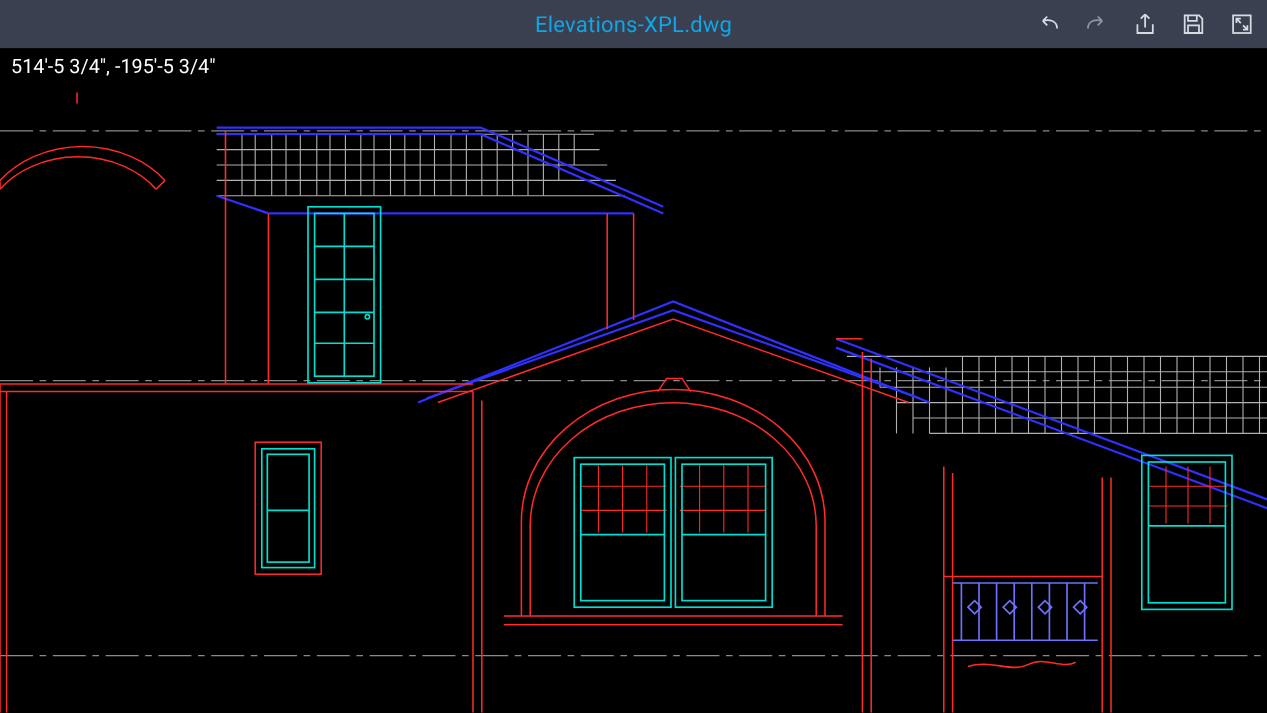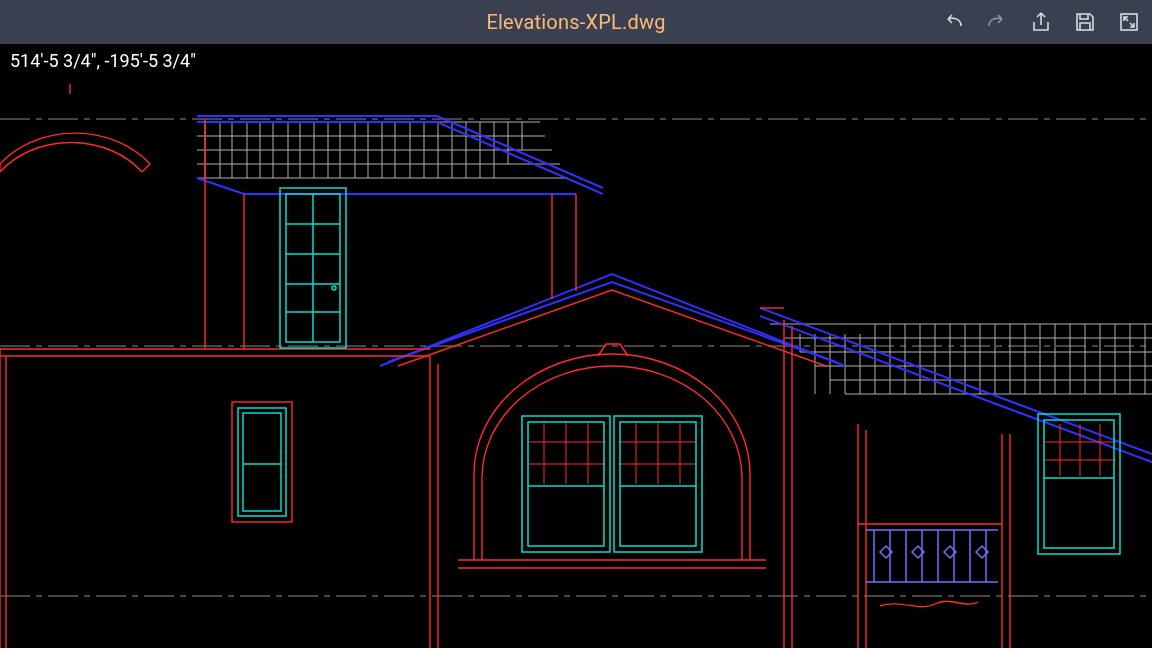--- a/index.html
+++ b/index.html
@@ -11,21 +11,21 @@
     font-family: -apple-system, "Segoe UI", Roboto, sans-serif;
     background: #000;
   }
   .titlebar {
     position: absolute;
     top: 0; left: 0; right: 0;
     height: 44px;
     background: #3a4050;
     display: flex;
     align-items: center;
-    color: #fdba74;
+    color: #0ea5e9;
     text-decoration: underline;
   }
   .tb-close {
     position: absolute;
     left: 12px; top: 0; bottom: 0;
     width: 28px;
     display: flex; align-items: center; justify-content: center;
     cursor: pointer;
   }
   .tb-title {

